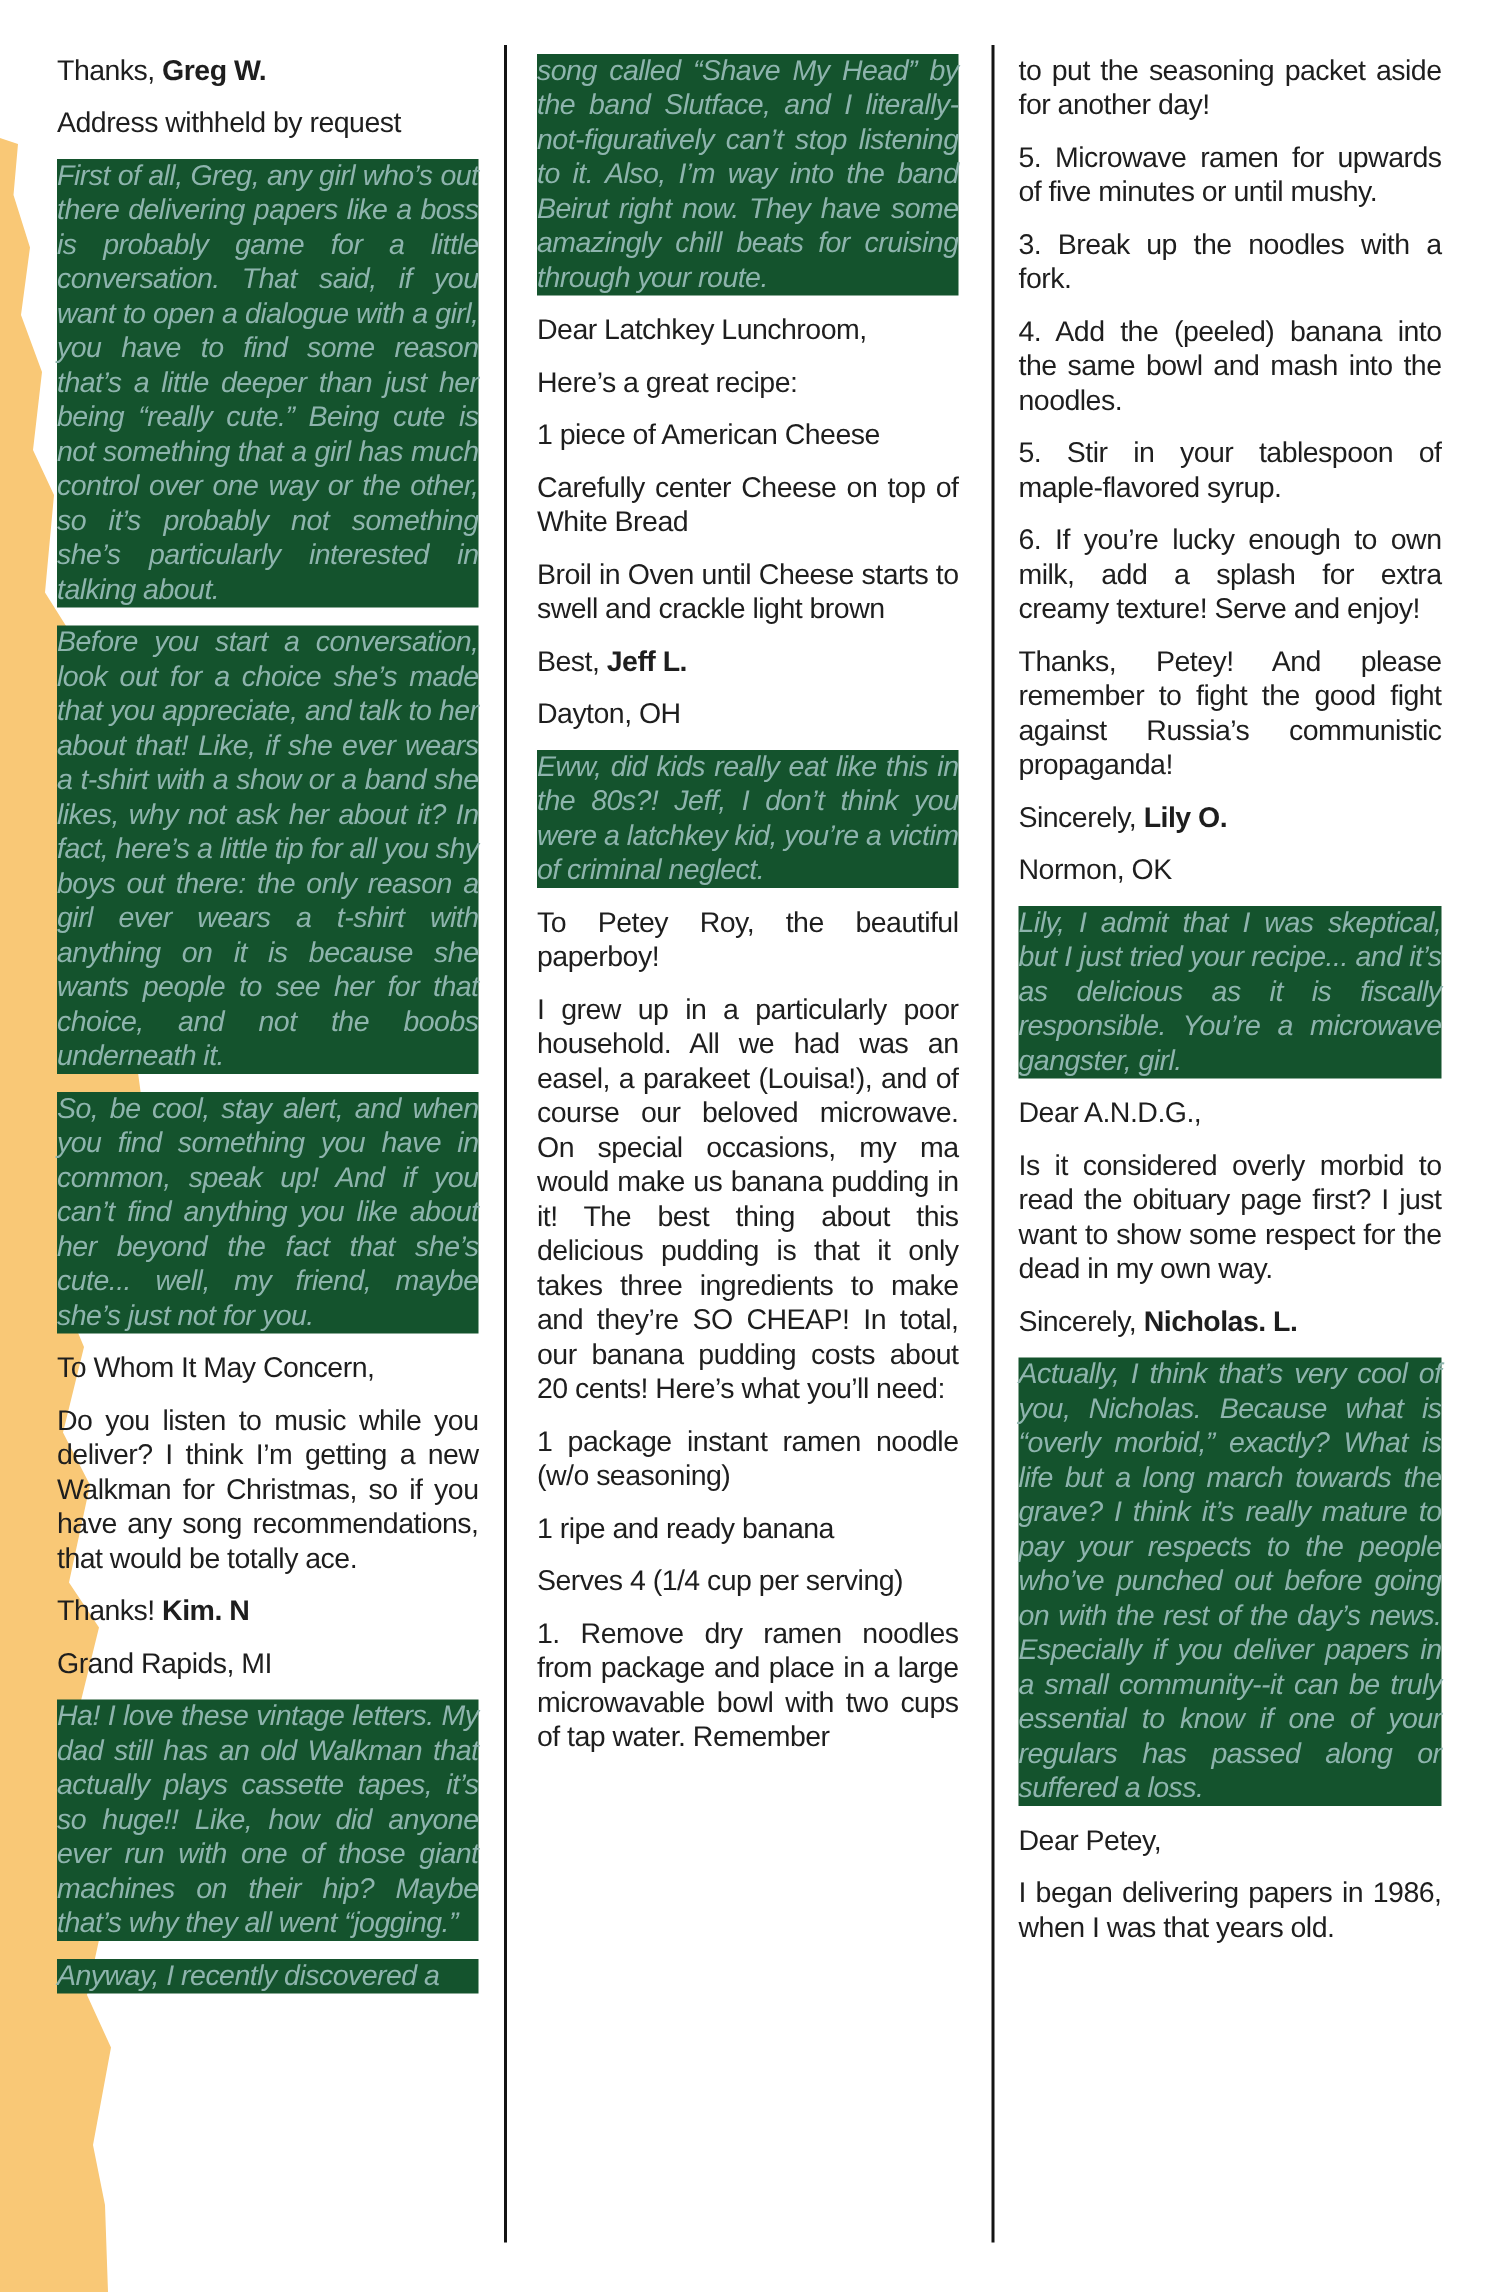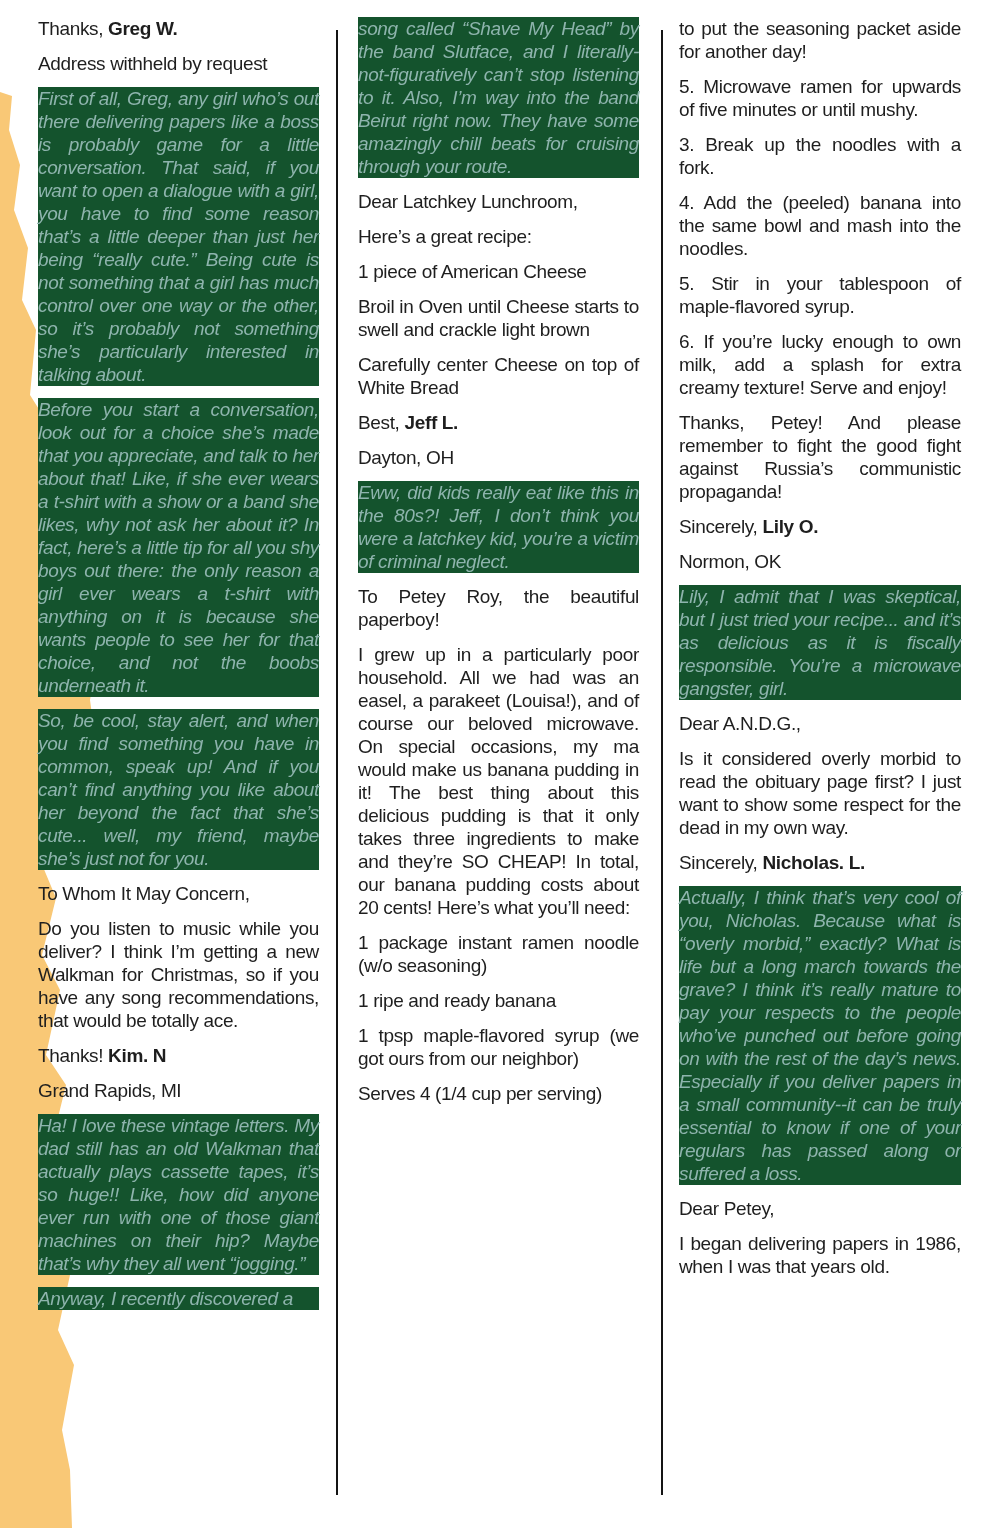--- a/index.html
+++ b/index.html
@@ -13,21 +13,21 @@
   }
   .torn-paper {
     position: absolute;
     left: 0; top: 0;
     width: 120px; height: 1528px;
     z-index: 0;
   }
   .torn-paper path { fill: var(--accent-orange, #f9c876); }
   .column {
     position: absolute;
-    top: 17px;
+    top: 36px;
     z-index: 2;
   }
   .column-1 { left: 38px;  width: 281px; }
   .column-2 { left: 358px; width: 281px; }
   .column-3 { left: 679px; width: 282px; }
   .divider {
     position: absolute;
     top: 30px;
     width: 2px;
     height: 1465px;
@@ -77,31 +77,31 @@
     <p class="letter"><span>Thanks! </span><span class="bold">Kim. N</span></p>
     <p class="letter"><span>Grand Rapids, MI</span></p>
     <p class="reply"><span>Ha! I love these vintage letters. My dad still has an old Walkman that actually plays cassette tapes, it’s so huge!! Like, how did anyone ever run with one of those giant machines on their hip? Maybe that’s why they all went “jogging.”</span></p>
     <p class="reply"><span>Anyway, I recently discovered a</span></p>
   </div>
 <div class="column column-2">
     <p class="reply"><span>song called “Shave My Head” by the band Slutface, and I literally-not-figuratively can’t stop listening to it. Also, I’m way into the band Beirut right now. They have some amazingly chill beats for cruising through your route.</span></p>
     <p class="letter"><span>Dear Latchkey Lunchroom,</span></p>
     <p class="letter"><span>Here’s a great recipe:</span></p>
     <p class="letter"><span>1 piece of American Cheese</span></p>
+    <p class="letter"><span>Carefully center Cheese on top of White Bread</span></p>
     <p class="letter"><span>Broil in Oven until Cheese starts to swell and crackle light brown</span></p>
-    <p class="letter"><span>Carefully center Cheese on top of White Bread</span></p>
     <p class="letter"><span>Best, </span><span class="bold">Jeff L.</span></p>
     <p class="letter"><span>Dayton, OH</span></p>
     <p class="reply"><span>Eww, did kids really eat like this in the 80s?! Jeff, I don’t think you were a latchkey kid, you’re a victim of criminal neglect.</span></p>
     <p class="letter"><span>To Petey Roy, the beautiful paperboy!</span></p>
     <p class="letter"><span>I grew up in a particularly poor household. All we had was an easel, a parakeet (Louisa!), and of course our beloved microwave. On special occasions, my ma would make us banana pudding in it! The best thing about this delicious pudding is that it only takes three ingredients to make and they’re SO CHEAP! In total, our banana pudding costs about 20 cents! Here’s what you’ll need:</span></p>
     <p class="letter"><span>1 package instant ramen noodle (w/o seasoning)</span></p>
     <p class="letter"><span>1 ripe and ready banana</span></p>
-    <p class="letter"><span>1 tpsp maple-flavored syrup (we got ours from our neighbor)</span></p>
     <p class="letter"><span>Serves 4 (1/4 cup per serving)</span></p>
+    <p class="letter"><span>1. Remove dry ramen noodles from package and place in a large microwavable bowl with two cups of tap water. Remember</span></p>
   </div>
 <div class="column column-3">
     <p class="letter"><span>to put the seasoning packet aside for another day!</span></p>
     <p class="letter"><span>5. Microwave ramen for upwards of five minutes or until mushy.</span></p>
     <p class="letter"><span>3. Break up the noodles with a fork.</span></p>
     <p class="letter"><span>4. Add the (peeled) banana into the same bowl and mash into the noodles.</span></p>
     <p class="letter"><span>5. Stir in your tablespoon of maple-flavored syrup.</span></p>
     <p class="letter"><span>6. If you’re lucky enough to own milk, add a splash for extra creamy texture! Serve and enjoy!</span></p>
     <p class="letter"><span>Thanks, Petey! And please remember to fight the good fight against Russia’s communistic propaganda!</span></p>
     <p class="letter"><span>Sincerely, </span><span class="bold">Lily O.</span></p>

